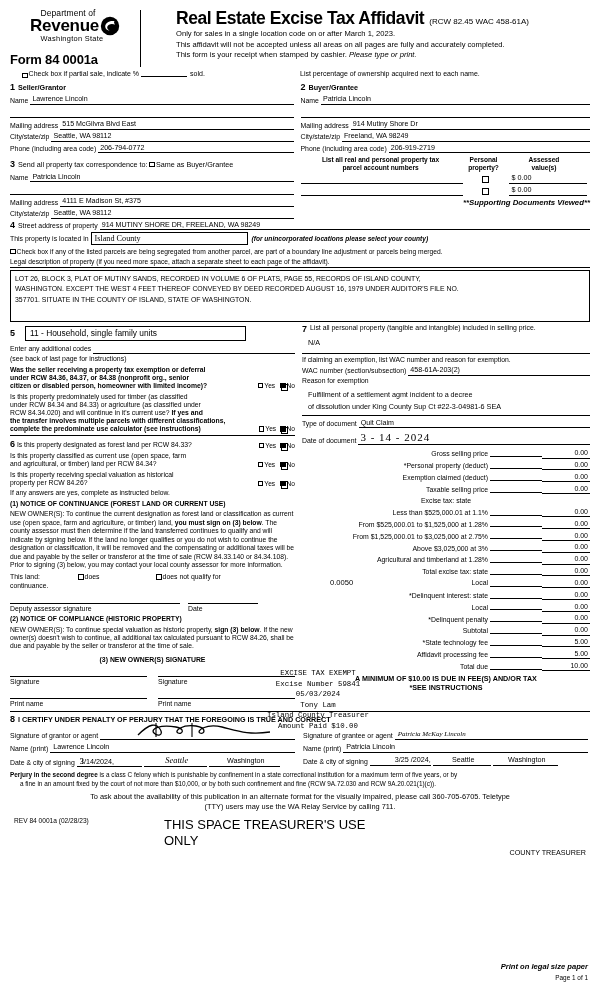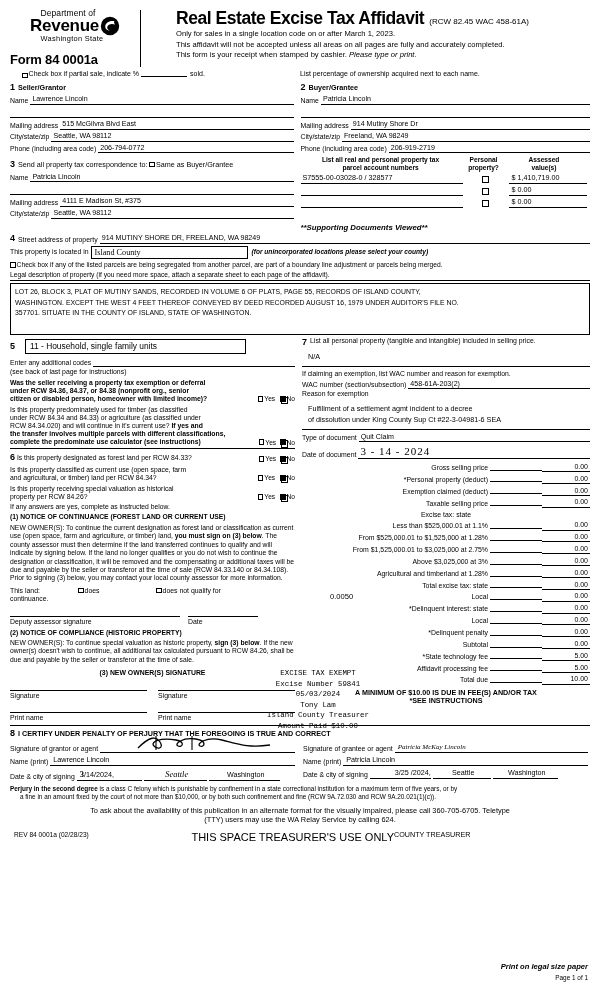--- a/index.html
+++ b/index.html
@@ -89,21 +89,21 @@
   
   .ptbl { margin-top: 3px; }
   .pthead { display: flex; font-size: 6.6px; font-weight: bold; text-align: center; }
   .pth1 { width: 160px; }
   .pth2 { width: 46px; }
   .pth3 { width: 75px; }
   .ptrow { display: flex; align-items: flex-end; margin-top: 2.5px; }
   .ptc1 { width: 160px; border-bottom: .8px solid #000; padding-left: 2px; min-height: 8px;}
   .ptc2 { width: 46px; text-align: center; }
   .ptc3 { width: 75px; border-bottom: .8px solid #000; padding-left: 3px; min-height: 8px;}
-  .supdoc { text-align: left; font-style: italic; font-weight: bold; font-size: 7.8px; margin-top: 15px;}
+  .supdoc { text-align: right; font-style: italic; font-weight: bold; font-size: 7.8px; margin-top: 2px;}
 
   
   .sec4 { padding: 1px 10px 0 10px; }
   .s4line1 { display: flex; align-items: flex-end; }
   .s4line2 { display: flex; align-items: center; margin-top: 2px;}
   .countybox { border: 1px solid #000; width: 152px; height: 11px; padding-left: 3px; font-size: 8.2px; font-family:Liberation Serif, serif; line-height:11px;}
   .s4note { font-size: 6.6px; font-style: italic; font-weight: bold; margin-left: 4px; }
   .s4line3 { font-size: 6.7px; margin-top: 2.5px; }
   .s4line4 { font-size: 6.7px; margin-top: 2px; border-bottom:.8px solid #000; padding-bottom:1px;}
   .legalbox { border: 1px solid #000; height: 44px; margin-top: 2px; padding: 3px 4px; }
@@ -179,22 +179,22 @@
   .s8row { display: flex; align-items: flex-end; margin-top: 3px; position: relative;}
   .s8row .lbl { font-size: 6.9px; }
   .s8row .v { flex: 1; border-bottom: .8px solid #000; padding-left: 3px; min-height: 9px;}
   .sig-script { font-family: "Liberation Serif", serif; font-style: italic; font-size: 7px; }
 
   .perjury { font-size: 6.4px; margin-top: 4px; padding: 0 10px; line-height: 1.3;}
   .perjury .ind { padding-left: 10px; }
   .ask { font-size: 7.4px; text-align: center; margin-top: 4px; padding: 0 16px; line-height:1.3;}
   .footrow { display: flex; margin-top: 6px; padding: 0 14px; font-size: 6.6px; }
   .footrow .f1 { width: 150px; }
-  .footrow .f2 { width: 230px; text-align: right; font-size: 11px;}
-  .footrow .f3 { flex: 1; text-align: left; font-size: 7.2px;}
+  .footrow .f2 { width: 230px; text-align: left; font-size: 13px;}
+  .footrow .f3 { flex: 1; text-align: right; font-size: 7.2px; margin-top: 32px;}
   .printlegal { position: absolute; right: 12px; bottom: 16px; font-style: italic; font-weight: bold; font-size: 7.6px; }
   .pagenum { position: absolute; right: 12px; bottom: 6px; font-size: 6.4px; }
 
   .scribble { position: absolute; pointer-events: none; }
 </style>
 </head>
 <body>
 
 <div class="page">
 
@@ -319,25 +319,20 @@
             <div>Personal</div>
             <div>property?</div>
           </div>
           <div class="pth3">
             <div>Assessed</div>
             <div>value(s)</div>
           </div>
         </div>
 
         <div class="ptrow">
-          <div class="ptc1"><span class="typed">S7555-00-03028-0 / 328577</span></div>
-          <div class="ptc2"><span class="ck" style="width:7px;height:7px;"></span></div>
-          <div class="ptc3"><span class="typed">$ 1,410,719.00</span></div>
-        </div>
-        <div class="ptrow">
           <div class="ptc1"><span class="typed"></span></div>
           <div class="ptc2"><span class="ck" style="width:7px;height:7px;"></span></div>
           <div class="ptc3"><span class="typed">$ 0.00</span></div>
         </div>
         <div class="ptrow">
           <div class="ptc1"><span class="typed"></span></div>
           <div class="ptc2"><span class="ck" style="width:7px;height:7px;"></span></div>
           <div class="ptc3"><span class="typed">$ 0.00</span></div>
         </div>
 
@@ -675,21 +670,21 @@
     </div>
   </div>
 
   <div class="perjury">
     <span class="b">Perjury in the second degree</span><span> is a class C felony which is punishable by confinement in a state correctional institution for a maximum term of five years, or by</span>
     <div class="ind">a fine in an amount fixed by the court of not more than $10,000, or by both such confinement and fine (RCW 9A.72.030 and RCW 9A.20.021(1)(c)).</div>
   </div>
 
   <div class="ask">
     <div>To ask about the availability of this publication in an alternate format for the visually impaired, please call 360-705-6705. Teletype</div>
-    <div>(TTY) users may use the WA Relay Service by calling 624.</div>
+    <div>(TTY) users may use the WA Relay Service by calling 711.</div>
   </div>
 
   <div class="footrow">
     <div class="f1">REV 84 0001a    (02/28/23)</div>
     <div class="f2">THIS SPACE TREASURER'S USE ONLY</div>
     <div class="f3">COUNTY TREASURER</div>
   </div>
 
   <div class="printlegal">Print on legal size paper</div>
   <div class="pagenum">Page 1 of 1</div>

